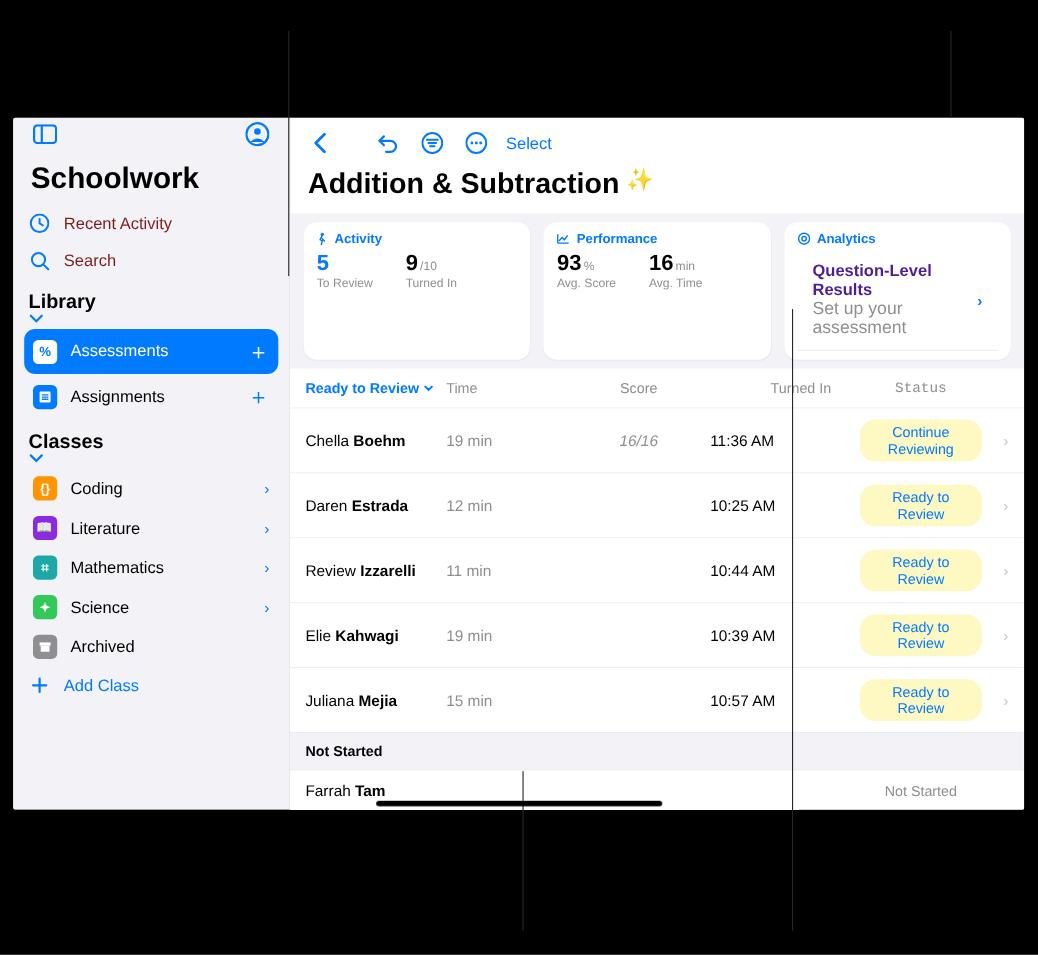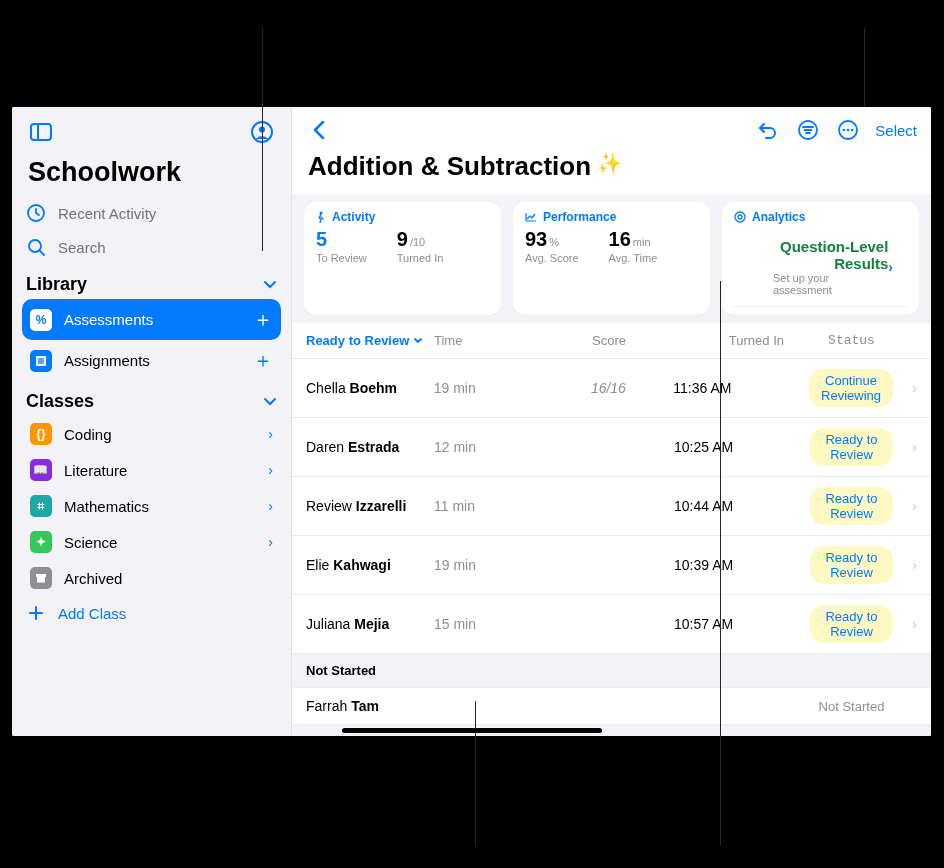--- a/index.html
+++ b/index.html
@@ -19,26 +19,25 @@
     top: 107px;
     width: 919px;
     height: 629px;
     background: #f2f2f7;
     display: flex;
     overflow: hidden;
     border-radius: 2px;
   }
   
   .sidebar {
-    width: 280px;
+    width: 252px;
     background: #f2f2f7;
     border-right: 1px solid #e1e1e6;
     display: flex;
     flex-direction: column;
-    padding-top: 10px;
   }
   .sidebar-top {
     display: flex;
     justify-content: space-between;
     align-items: center;
     padding: 0 14px;
   }
   .icon-btn {
     width: 30px; height: 30px;
     display: flex; align-items: center; justify-content: center;
@@ -48,32 +47,33 @@
     font-size: 27px;
     font-weight: 700;
     padding: 10px 16px 8px;
   }
   .side-item, .side-item-blue {
     display: flex;
     align-items: center;
     gap: 12px;
     padding: 7px 14px;
     font-size: 15px;
-    color: #737373;
+    color: #7f1d1d;
   }
   .side-item .ico, .side-item-blue .ico {
     width: 20px; height: 20px;
     display:flex;align-items:center;justify-content:center;
     color:#007aff;
   }
   .side-section {
-    display:flex;align-items:center;justify-content:space-between;
+    display:flex;justify-content:space-between;
     padding: 10px 14px 4px;
     font-size: 18px;
     font-weight: 700;
+    flex-direction: column;
   }
   .side-section .chev { color:#007aff; }
   .lib-row, .class-row {
     display:flex;align-items:center;justify-content:space-between;
     margin: 0 10px;
     padding: 7px 8px;
     border-radius: 10px;
     font-size: 15px;
   }
   .lib-row .left, .class-row .left { display:flex;align-items:center;gap:12px;}
@@ -96,22 +96,23 @@
   .add-class .ico{color:#007aff;}
 
   
   .main {
     flex:1;
     background:#fff;
     display:flex;flex-direction:column;
     overflow:hidden;
   }
   .main-top {
-    display:flex;justify-content:space-between;align-items:center;
+    display:flex;align-items:center;
     padding:10px 14px 2px;
+    gap:36px;
   }
   .main-top .left, .main-top .right { display:flex;align-items:center;gap:14px;}
   .main-top .tool{ width:26px;height:26px;display:flex;align-items:center;justify-content:center;color:#007aff;}
   .select-btn{ color:#007aff; font-size:15px;}
   .page-title{
     font-size:26px;font-weight:700;padding:6px 16px 12px;
     display:flex;gap:6px;
   }
   .sparkle{color:#f5c518;font-size:20px;}
   
@@ -126,22 +127,22 @@
   .card-head{
     display:flex;align-items:center;gap:6px;color:#007aff;font-size:12px;font-weight:600;
     margin-bottom:4px;
   }
   .card-body{ display:flex;gap:30px;}
   .metric{ display:flex;flex-direction:column;}
   .metric .big{ font-size:20px;font-weight:700;color:#000;display:flex;align-items:baseline;gap:2px;}
   .metric .big.blue{color:#007aff;}
   .metric .unit{ font-size:11px;font-weight:400;color:#8e8e93;}
   .metric .label{ font-size:11px;color:#8e8e93;margin-top:1px;}
-  .card.analytics .ql-title{ color:#15803d;font-weight:600;font-size:15px;text-align:right;}
-  .card.analytics .ql-sub{ font-size:11px;color:#8e8e93;margin-left:25px;}
+  .card.analytics .ql-title{ color:#4c1d95;font-weight:600;font-size:15px;}
+  .card.analytics .ql-sub{ font-size:16px;color:#8e8e93;}
   .card.analytics .row{display:flex;justify-content:space-between;align-items:center;}
   .card.analytics .arrow{color:#007aff;font-weight:700;}
 
   
   .table-wrap{flex:1;overflow:auto;}
   .thead{
     display:flex;align-items:center;
     padding:10px 14px;
     font-size:13px;color:#8e8e93;
     border-bottom:1px solid #ececf0;

